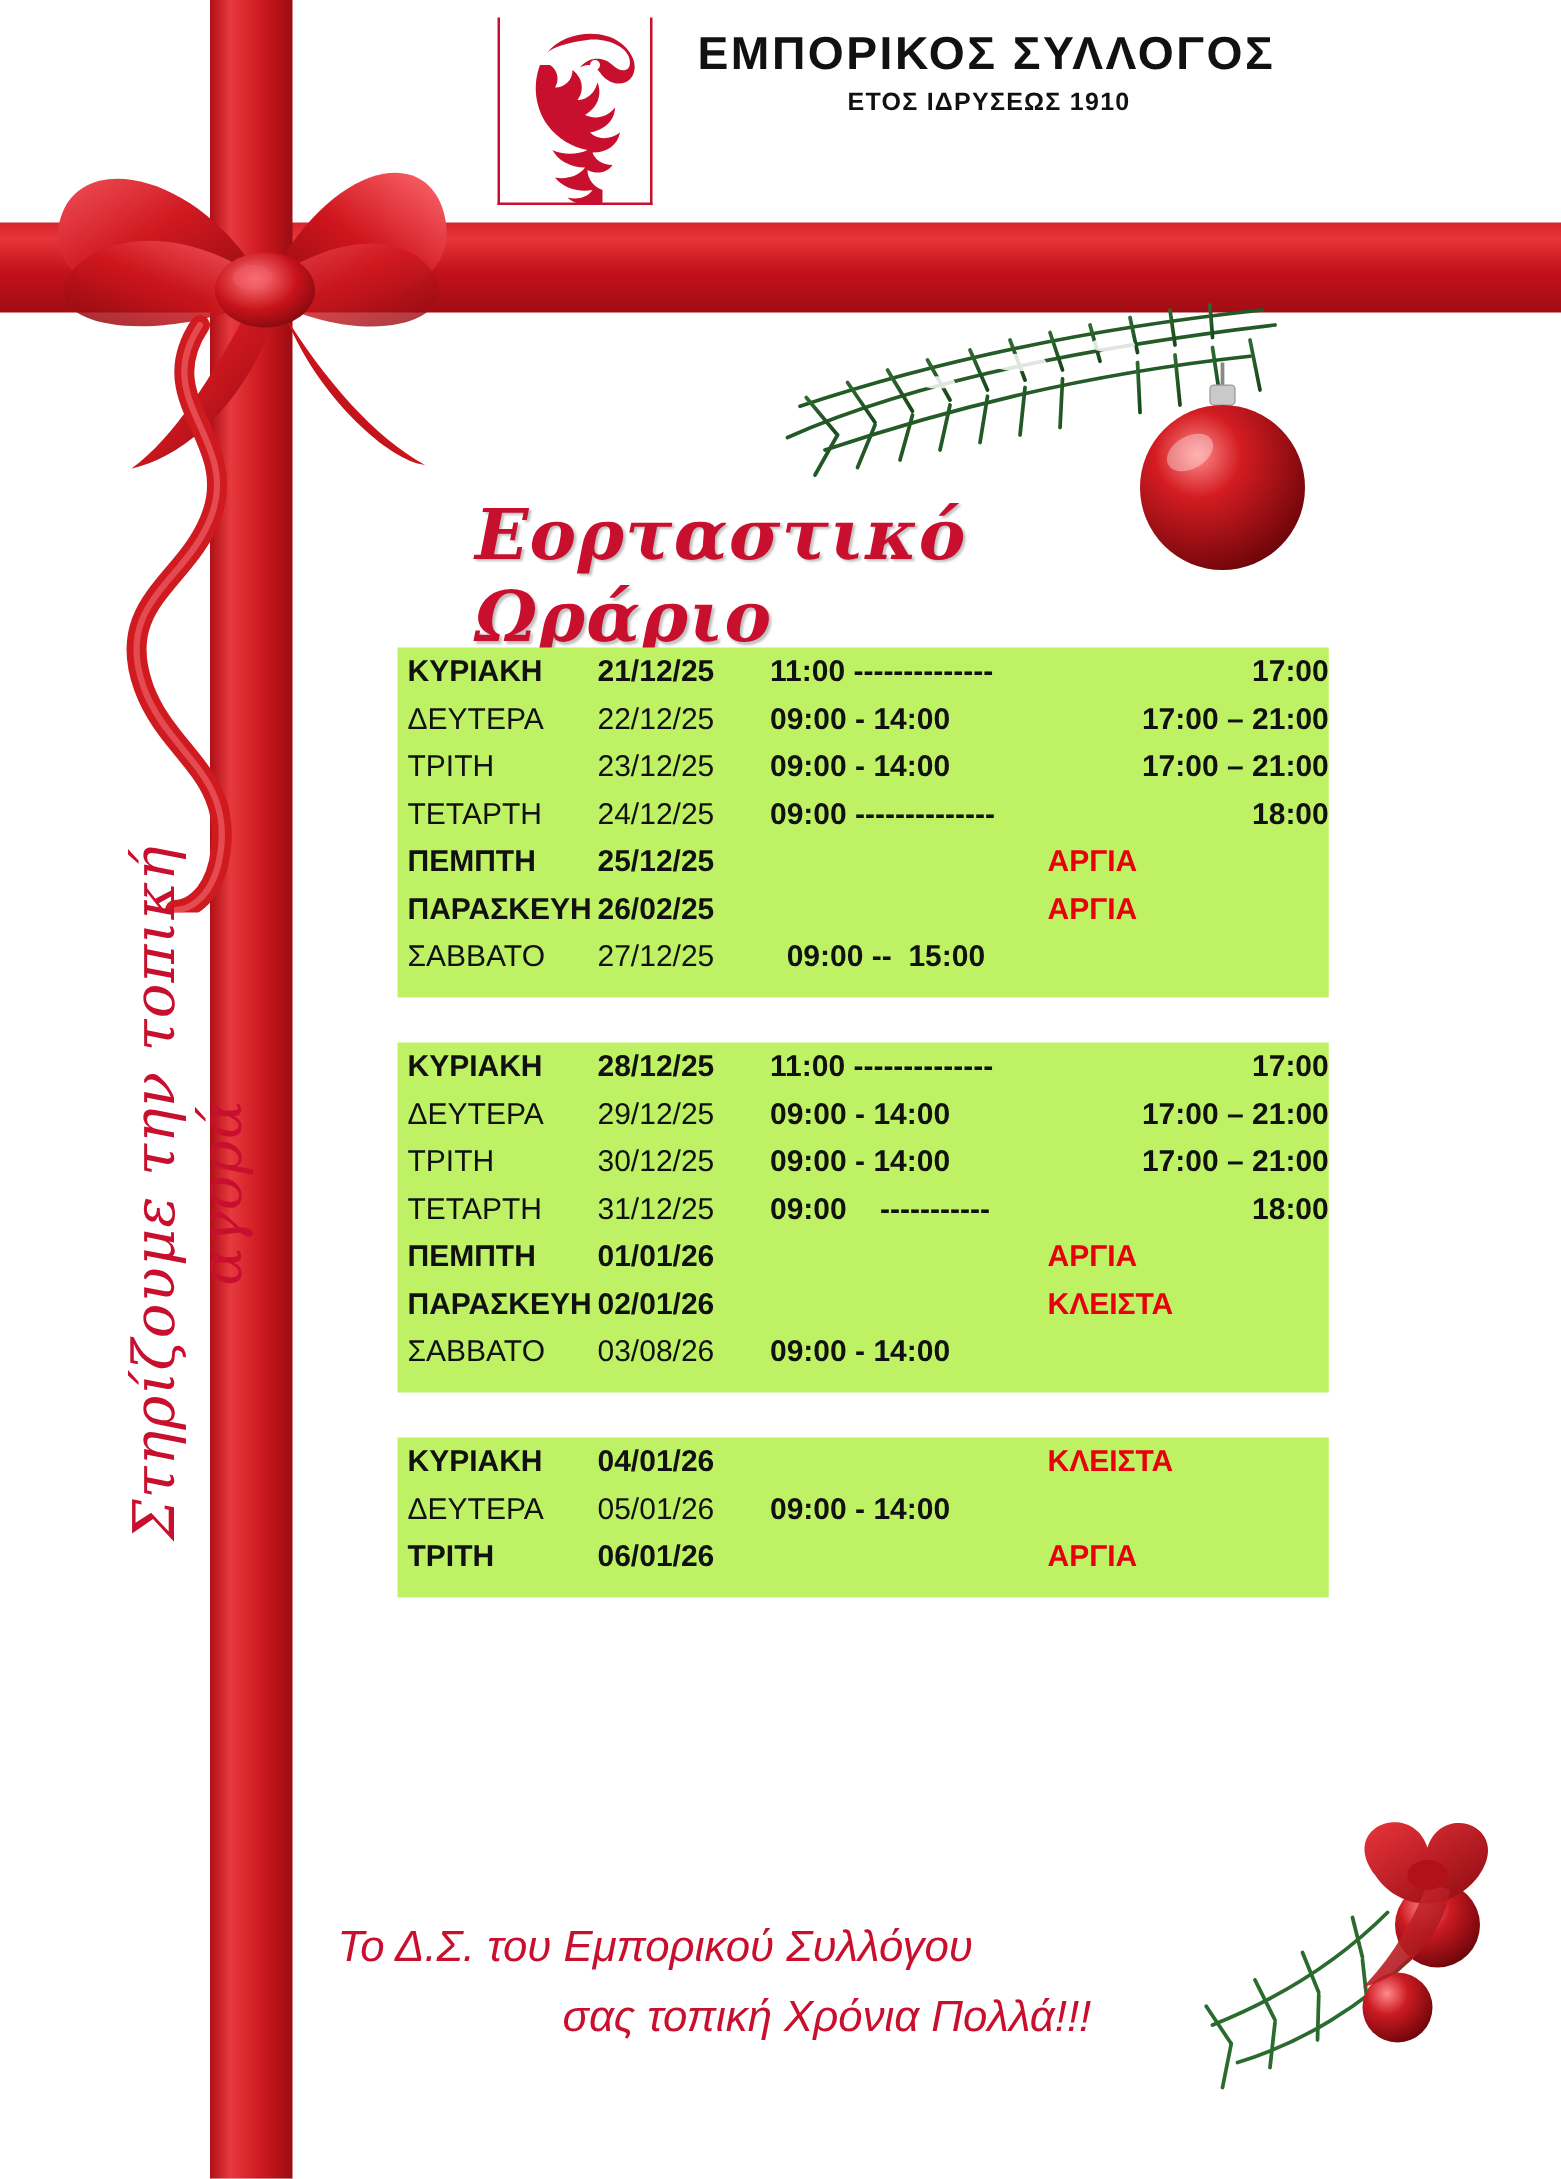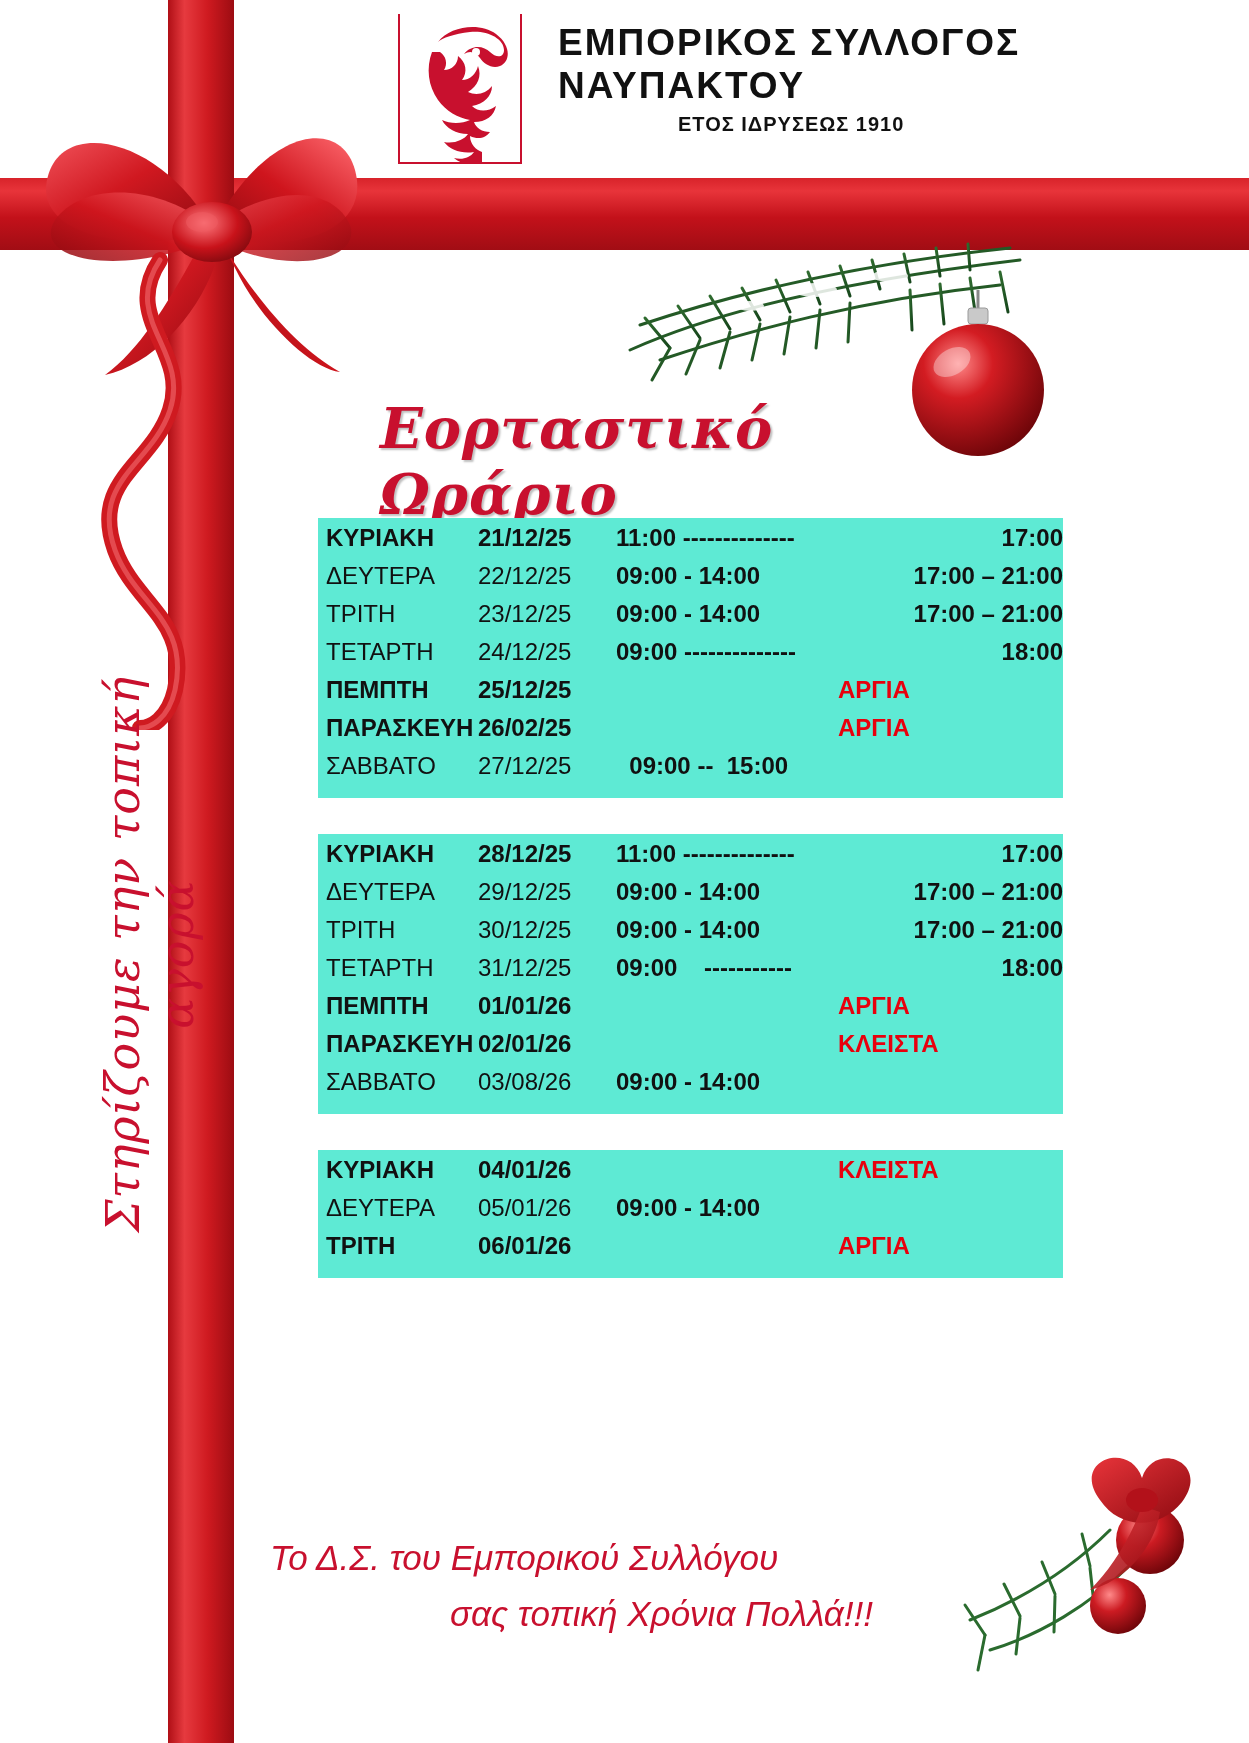--- a/index.html
+++ b/index.html
@@ -158,21 +158,21 @@
 
   
   .schedule {
     position: absolute;
     left: 318px;
     top: 518px;
     width: 745px;
     z-index: 6;
   }
   .sched-block {
-    background: #5eead4;
+    background: #bef264;
     padding: 6px 0 8px 0;
     margin-bottom: 36px;
   }
   .row {
     display: flex;
     align-items: baseline;
     height: 38px;
     font-size: 24px;
     color: #111;
     padding-left: 8px;
@@ -280,21 +280,20 @@
     <svg viewBox="0 0 160 160" width="160" height="160" style="position:absolute;left:0;top:0;">
       <g fill="#c8102e">
         <path d="M58 34 C70 18 100 14 116 26 C132 38 130 54 120 58 C112 61 104 56 100 50 C96 44 90 42 84 46 C92 36 104 38 110 44 C116 50 124 50 124 42 C124 30 106 22 90 24 C74 26 62 30 58 34 Z"></path>
         <path d="M52 44 C46 60 48 78 58 92 C66 103 78 110 90 112 C82 116 70 116 62 112 C66 120 76 126 88 126 C84 132 74 136 64 134 C70 142 82 146 94 144 C90 150 82 152 74 150 C80 156 92 158 102 154 L102 144 C96 142 90 136 90 128 C98 132 106 130 110 124 C102 124 96 120 94 114 C106 114 114 108 116 98 C108 104 98 104 92 98 C104 96 112 88 112 78 C106 86 96 88 88 84 C98 78 102 68 98 58 C96 66 90 72 82 72 C88 64 86 54 78 48 C78 56 72 62 64 62 C68 56 66 48 60 44 Z"></path>
         <circle cx="96" cy="44" r="4" fill="#ffffff"></circle>
       </g>
     </svg>
   </div>
   <div class="org-text">
     <div class="org-line1">ΕΜΠΟΡΙΚΟΣ ΣΥΛΛΟΓΟΣ</div>
-    <div class="org-line2">ΝΑΥΠΑΚΤΟΥ</div>
     <div class="org-founded">ΕΤΟΣ ΙΔΡΥΣΕΩΣ 1910</div>
   </div>
 </div>
 
 <div class="branch">
   <svg viewBox="0 0 500 260" width="500" height="260">
     <defs>
       <linearGradient id="gNeedle" x1="0" y1="0" x2="1" y2="1">
         <stop offset="0%" stop-color="#2f6b2f"></stop>
         <stop offset="100%" stop-color="#17471c"></stop>

